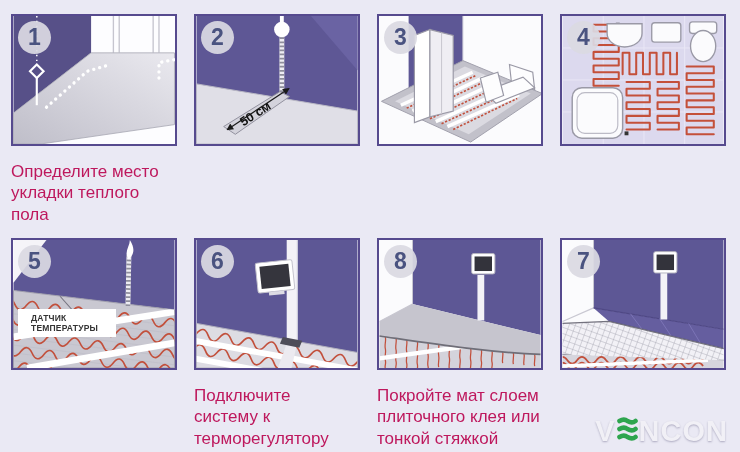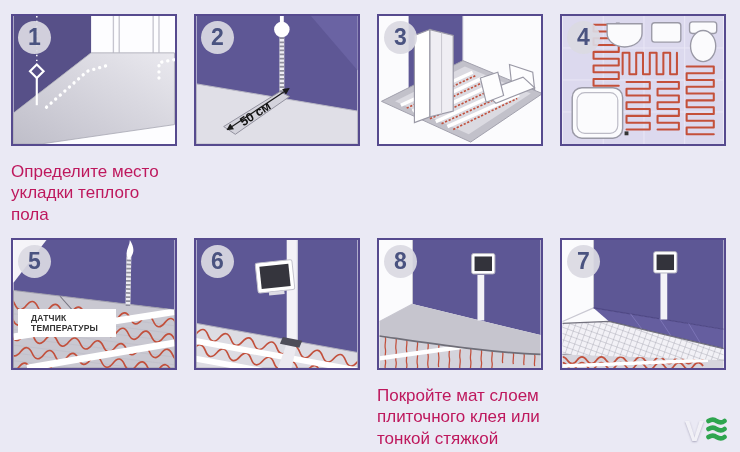--- a/index.html
+++ b/index.html
@@ -245,20 +245,21 @@
           </g>
           <polygon points="89,100 109,104 106,111 86,107" fill="#4e4d58"></polygon>
           <g transform="rotate(-6 81 38)">
             <rect x="62" y="22" width="38" height="31" rx="2" fill="#fff" stroke="#c3c2cc" stroke-width="1"></rect>
             <rect x="66" y="26" width="30" height="23" fill="#35353d"></rect>
             <rect x="73" y="53" width="16" height="3.5" fill="#dddce4"></rect>
           </g>
         </svg>
         <div class="badge">6</div>
       </div>
+      <div class="caption cap-narrow">Подключите систему к терморегулятору</div>
     </div>
 
     <div class="step">
       <div class="imgbox">
         <svg viewBox="0 0 166 132">
           <rect width="166" height="132" fill="#fbfbfd"></rect>
           <polygon points="34,0 166,0 166,98 34,66" fill="#5d5795"></polygon>
           <line x1="0" y1="84" x2="34" y2="66" stroke="#c9c8d2" stroke-width="1.2"></line>
           <line x1="34" y1="0" x2="34" y2="66" stroke="#c9c8d2" stroke-width="1"></line>
           <defs>
@@ -355,14 +356,15 @@
     <span>V</span>
     <span class="e-icon">
       <svg width="21" height="24" viewBox="0 0 21 24">
         <g stroke="#2ea54e" stroke-width="4.6" stroke-linecap="round" fill="none">
           <path d="M2.5,4 q4.5,-2.8 8,0 q4.5,2.8 8,0"></path>
           <path d="M2.5,12 q4.5,-2.8 8,0 q4.5,2.8 8,0"></path>
           <path d="M2.5,20 q4.5,-2.8 8,0 q4.5,2.8 8,0"></path>
         </g>
       </svg>
     </span>
+    <span>NCON</span>
   </div>
 </div>
 
 </body></html>

